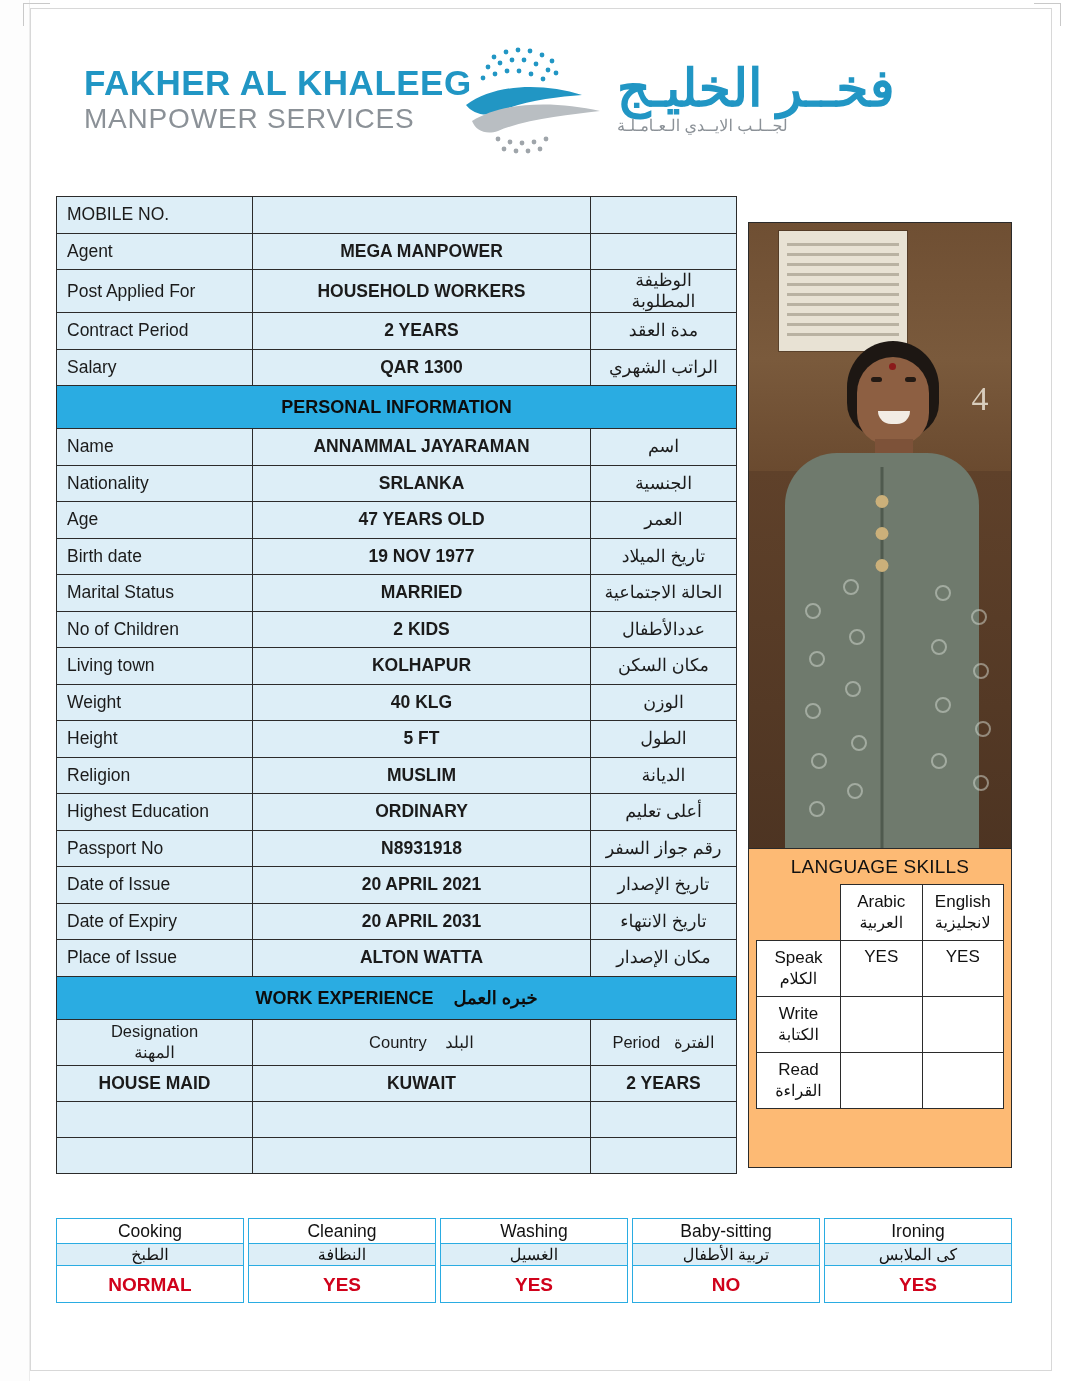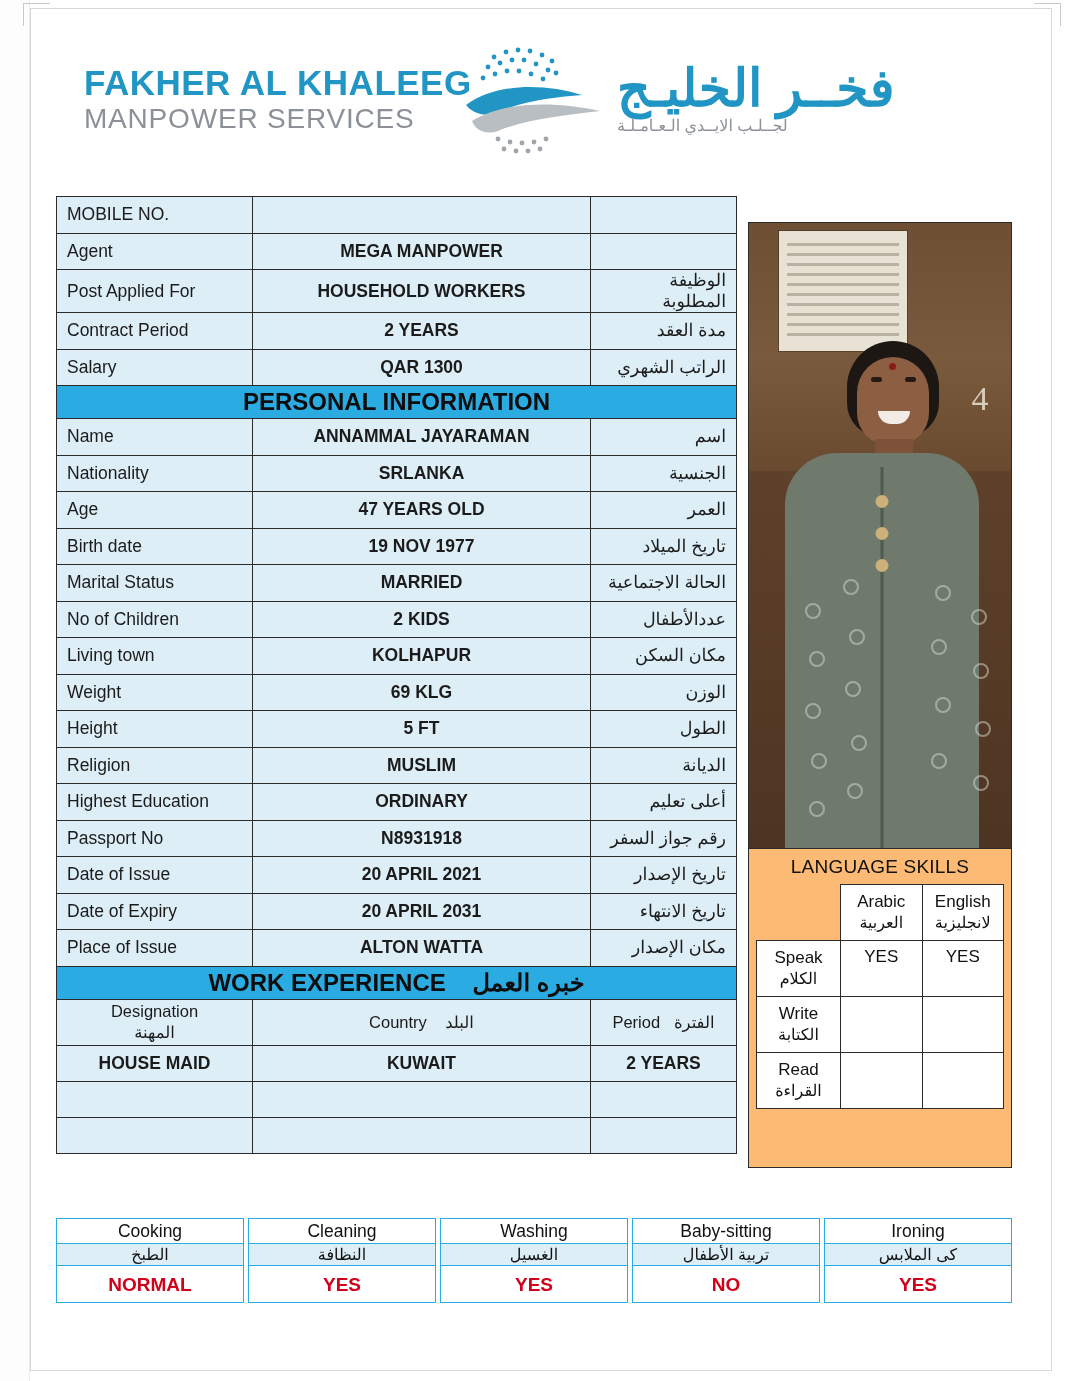--- a/index.html
+++ b/index.html
@@ -111,29 +111,29 @@
   .main-table td {
     border: 1px solid #2b2b2b;
     height: 36.5px;
     font-size: 17.5px;
     color: #1b1b1b;
     padding: 0 10px;
     background: #ddeef7;
   }
   .col-label { width: 196px; text-align: left; }
   .col-value { width: 338px; text-align: center; font-weight: bold; }
-  .col-ar    { width: 146px; direction: rtl; font-size: 17px; font-weight: normal; }
+  .col-ar    { width: 146px; text-align: center; direction: rtl; font-size: 17px; font-weight: normal; }
   .val-red { color: #d0021b; font-weight: bold; }
   .section-bar td {
     background: #2aace2;
     color: #0d0d0d;
     text-align: center;
     font-weight: bold;
-    font-size: 24px;
-    height: 33px;
+    font-size: 18px;
+    height: 43px;
   }
   .section-bar .sec-ar { font-weight: bold; }
 
   
   .we-head td {
     text-align: center;
     font-size: 16.5px;
     height: 46px;
     font-weight: normal;
   }
@@ -425,21 +425,21 @@
         <td class="col-value">2 KIDS</td>
         <td class="col-ar">عددالأطفال</td>
       </tr>
       <tr>
         <td class="col-label">Living town</td>
         <td class="col-value">KOLHAPUR</td>
         <td class="col-ar">مكان السكن</td>
       </tr>
       <tr>
         <td class="col-label">Weight</td>
-        <td class="col-value">69 KLG</td>
+        <td class="col-value">40 KLG</td>
         <td class="col-ar">الوزن</td>
       </tr>
       <tr>
         <td class="col-label">Height</td>
         <td class="col-value">5 FT</td>
         <td class="col-ar">الطول</td>
       </tr>
       <tr>
         <td class="col-label">Religion</td>
         <td class="col-value">MUSLIM</td>

